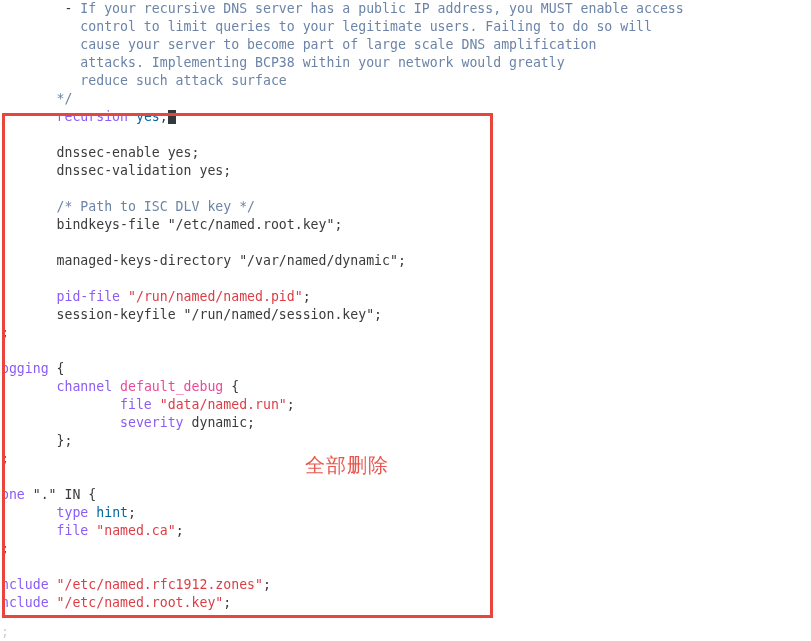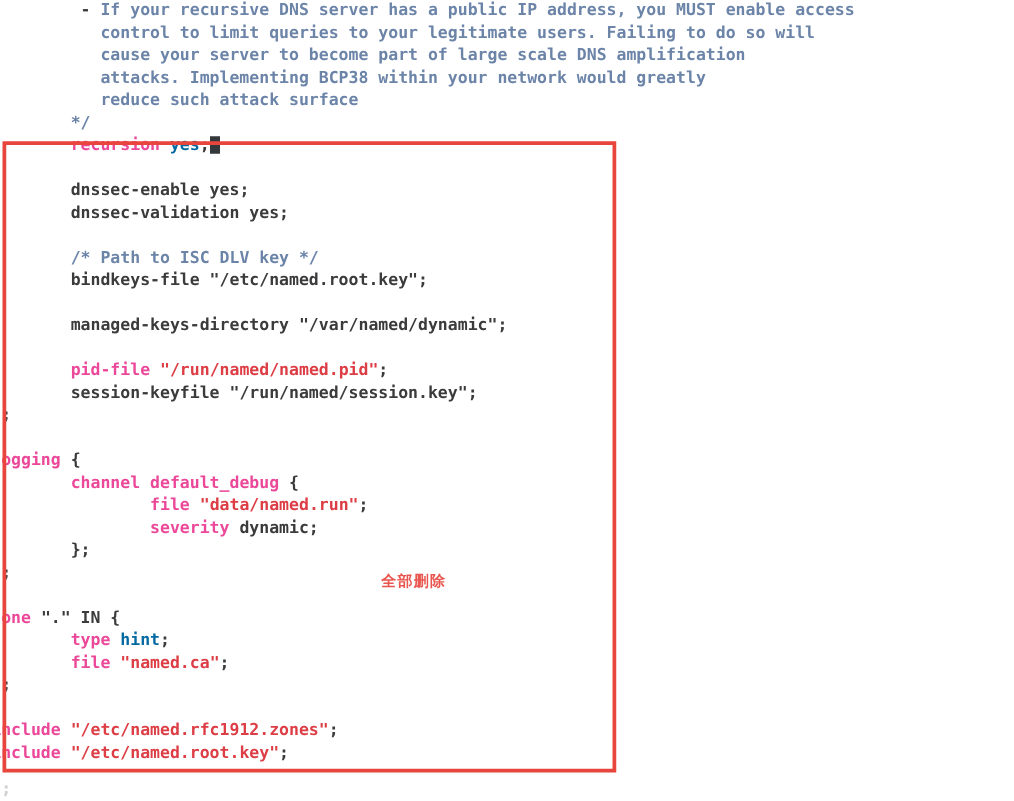--- a/index.html
+++ b/index.html
@@ -12,21 +12,20 @@
     height: 641px;
     overflow: hidden;
     font-family: "DejaVu Sans Mono", "Liberation Mono", monospace;
   }
 
   #editor {
     position: relative;
     width: 811px;
     height: 641px;
     background: #ffffff;
-    font-weight: bold;
   }
 
   
   #code {
     position: absolute;
     left: -7px;
     top: 0;
     width: 818px;
     font-size: 13.2px;
     line-height: 18px;
@@ -36,21 +35,21 @@
   }
 
   .line {
     height: 18px;
     white-space: pre;
   }
   .line.blank { height: 18px; }
 
   
   .t-comment  { color: #6b84a8; }
-  .t-keyword  { color: #ec4899; }
+  .t-keyword  { color: #8b5cf6; }
   .t-string   { color: #dd3d45; }
   .t-value    { color: #0369a1; }
   .t-ident    { color: #ec4899; }
   .t-plain    { color: #3b3b3b; }
   .t-punct    { color: #3b3b3b; }
 
   
   .cursor {
     display: inline-block;
     width: 8px;
@@ -72,21 +71,21 @@
     background: transparent;
   }
 
   
   #annotation-label {
     position: absolute;
     left: 305px;
     top: 455px;
     color: #e8564f;
     font-family: "DejaVu Sans", "Liberation Sans", sans-serif;
-    font-size: 12px;
+    font-size: 20px;
     line-height: 20px;
     letter-spacing: 1px;
     white-space: nowrap;
   }
 
   
   #below-clip {
     position: absolute;
     left: -7px;
     top: 623px;

